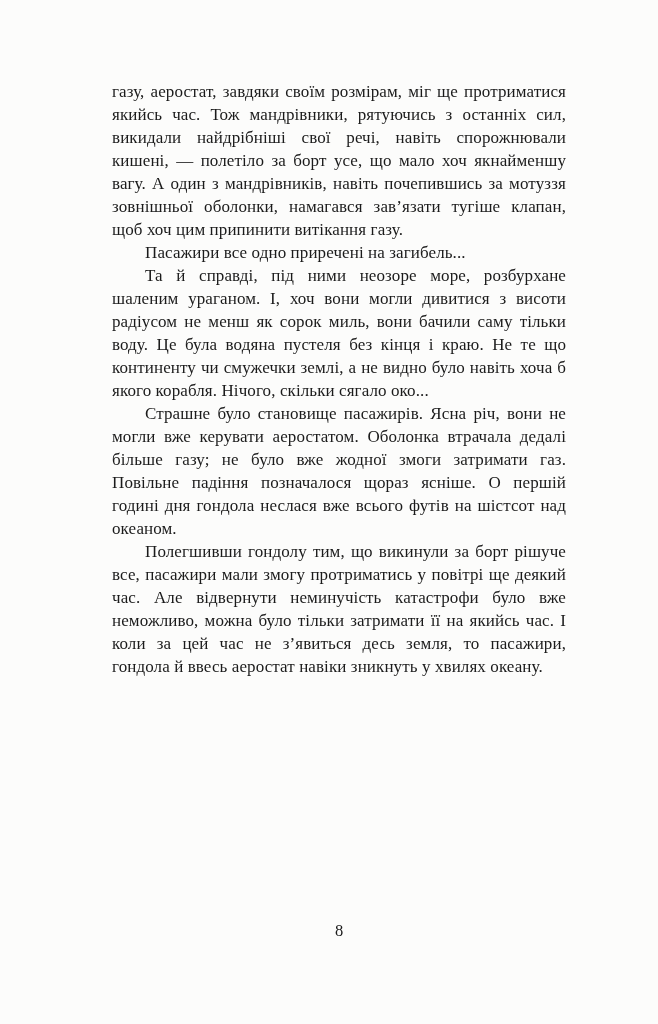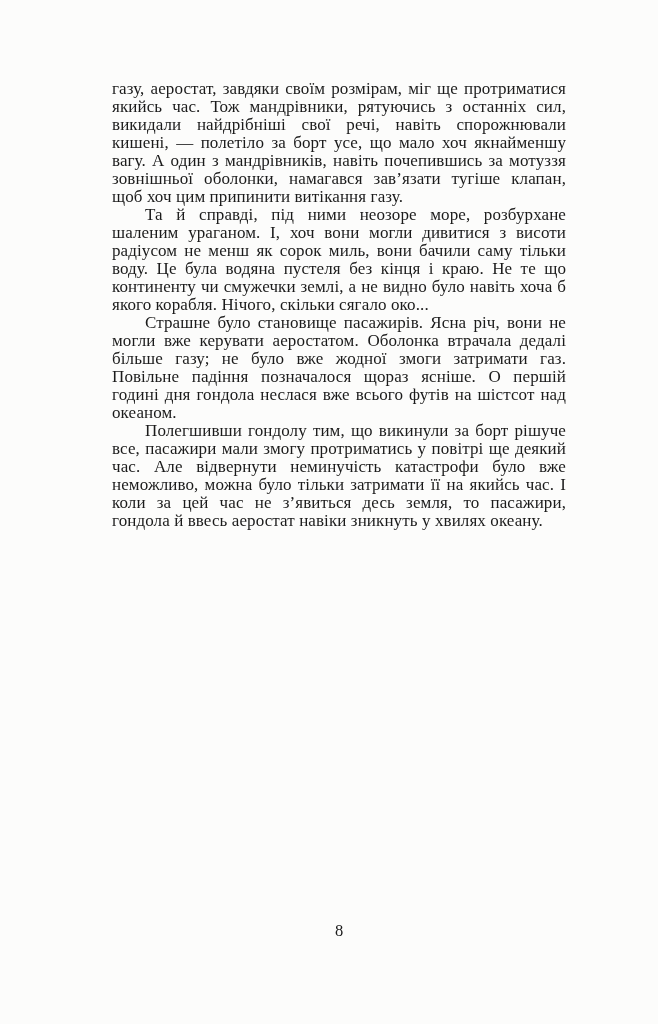--- a/index.html
+++ b/index.html
@@ -19,21 +19,21 @@
       position: absolute;
       inset: 0;
       background: #fcfcfb;
     }
     .text-block {
       position: absolute;
       left: 112px;
       top: 80px;
       width: 454px;
       font-size: 17px;
-      line-height: 18px;
+      line-height: 23px;
       text-align: justify;
       letter-spacing: 0.1px;
       hyphens: auto;
       -webkit-hyphens: auto;
     }
     .text-block p {
       margin: 0;
       padding: 0;
       text-indent: 33px;
     }
@@ -50,20 +50,21 @@
       color: #1b1b1b;
     }
   </style>
 </head>
 <body>
 
 <div class="page">
 
   <div class="text-block">
     <p class="no-indent">газу, аеростат, завдяки своїм розмірам, міг ще протриматися якийсь час. Тож мандрівники, рятуючись з останніх сил, викидали найдрібніші свої речі, навіть спорожнювали кишені, — полетіло за борт усе, що мало хоч якнайменшу вагу. А один з мандрівників, навіть почепившись за мотуззя зовнішньої оболонки, намагався зав’язати тугіше клапан, щоб хоч цим припинити витікання газу.</p>
+    <p>Пасажири все одно приречені на загибель...</p>
     <p>Та й справді, під ними неозоре море, розбурхане шаленим ураганом. І, хоч вони могли дивитися з висоти радіусом не менш як сорок миль, вони бачили саму тільки воду. Це була водяна пустеля без кінця і краю. Не те що континенту чи смужечки землі, а не видно було навіть хоча б якого корабля. Нічого, скільки сягало око...</p>
     <p>Страшне було становище пасажирів. Ясна річ, вони не могли вже керувати аеростатом. Оболонка втрачала дедалі більше газу; не було вже жодної змоги затримати газ. Повільне падіння позначалося щораз ясніше. О першій годині дня гондола неслася вже всього футів на шістсот над океаном.</p>
     <p>Полегшивши гондолу тим, що викинули за борт рішуче все, пасажири мали змогу протриматись у повітрі ще деякий час. Але відвернути неминучість катастрофи було вже неможливо, можна було тільки затримати її на якийсь час. І коли за цей час не з’явиться десь земля, то пасажири, гондола й ввесь аеростат навіки зникнуть у хвилях океану.</p>
   </div>
 
   <div class="page-number">8</div>
 
 </div>
 
 </body></html>

